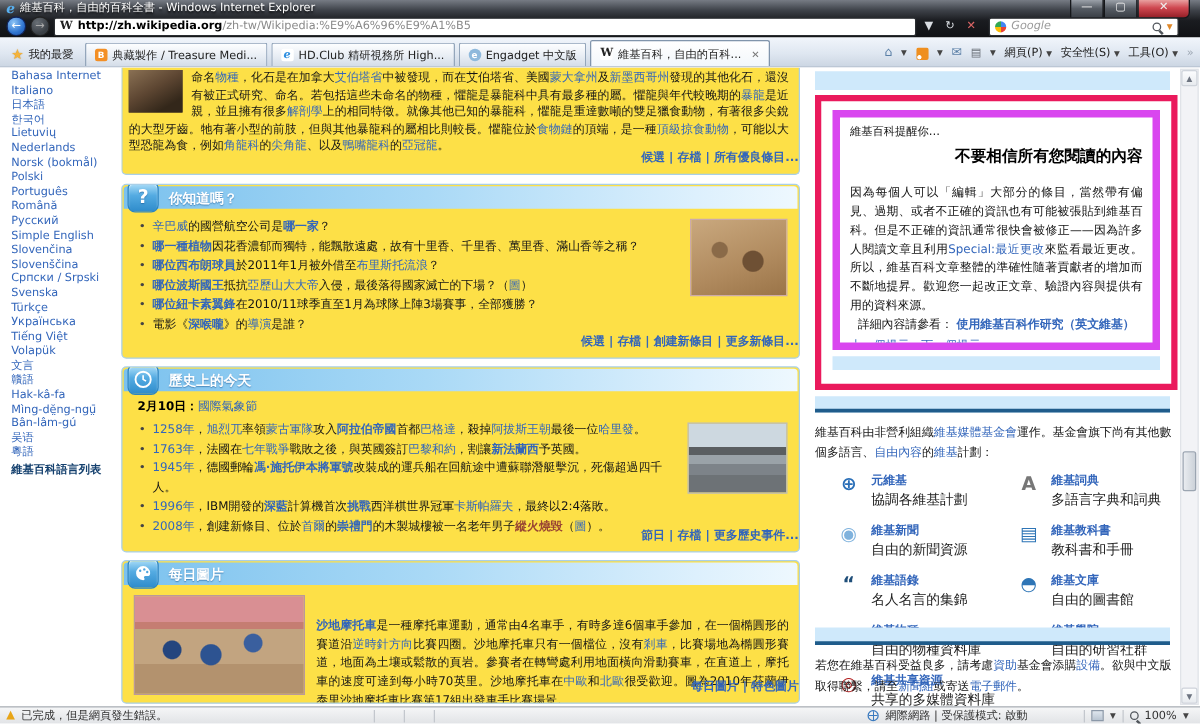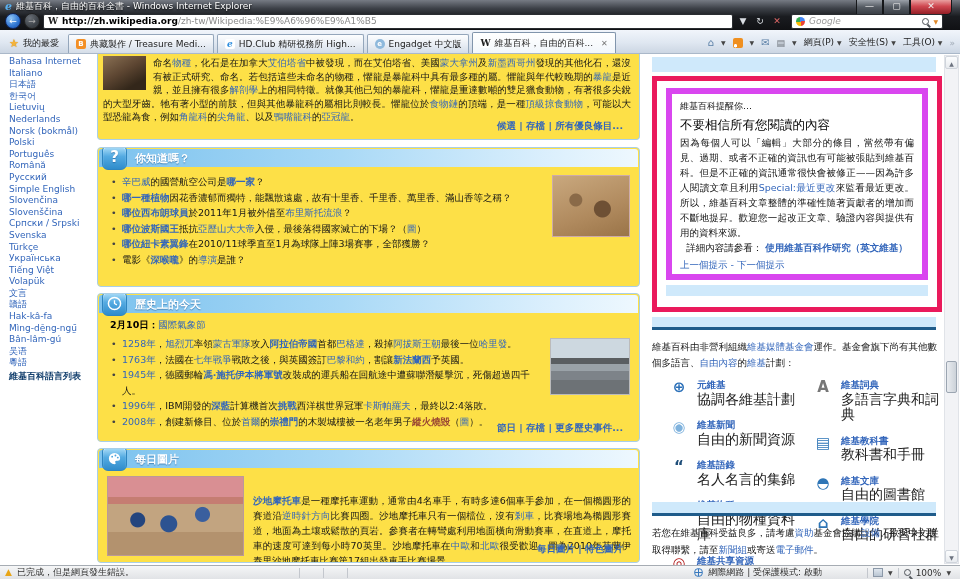--- a/index.html
+++ b/index.html
@@ -68,21 +68,21 @@
   .lang{display:block;color:#3366bb;font-size:9px;line-height:11.6px;cursor:pointer}
   .langfoot{display:block;color:#14406e;font-weight:bold;font-size:9px;line-height:12px;margin-top:1px}
 
   .box{position:absolute;left:97px;width:543px;background:#fde047;border:1px solid #a9cfe8;border-radius:4px;overflow:hidden}
   .hbar{position:relative;height:18px;margin:1px 1px 0 1px;border-radius:3px 3px 0 0;
     background:linear-gradient(90deg,#7cc2ee,#a9d9f6 45%,#ddf0fd 85%,#eef8fe);
     display:flex;align-items:center;padding-left:36px;color:#fff;font-weight:bold;font-size:11px;text-shadow:0 1px 1px rgba(20,80,140,.55)}
   .hicon{position:absolute;left:3px;top:-4px;width:25px;height:25px;border-radius:6px;
     background:linear-gradient(#b3e2fa,#54abe2 45%,#2f8ccb);border:1px solid #2e85c0;
     box-shadow:inset 0 1px 1px rgba(255,255,255,.8);color:#fff;font-weight:bold;font-size:15px;text-align:center;line-height:23px}
-  .boxfoot{position:absolute;right:16px;bottom:6px;font-size:9.5px;font-weight:bold;color:#3366bb}
+  .boxfoot{position:absolute;right:0;bottom:6px;font-size:9.5px;font-weight:bold;color:#3366bb}
 
   .box-featured{top:0;height:86px;border-top:none;border-radius:0 0 4px 4px}
   .fa-wrap{padding:2px 8px 0 5px;font-size:9.5px;line-height:13.5px;color:#151515;text-align:justify}
   .fa-img{float:left;width:43px;height:34px;margin:0 7px 2px 0;
     background:linear-gradient(150deg,#8a7154,#5d4632 45%,#33271a 80%),#3a2c1e}
 
   .box-dyk{top:93px;height:140px}
   .blist{list-style:none;padding:7px 100px 0 24px}
   .blist li{position:relative;font-size:9.5px;line-height:15.5px;color:#151515}
   .blist li::before{content:"•";position:absolute;left:-11px;color:#444}
@@ -102,38 +102,38 @@
                radial-gradient(circle at 70% 48%,#3a5f9e 7px,rgba(0,0,0,0) 8px),
                linear-gradient(#d98f93 0 26%,#c57d72 26% 34%,#c2a480 34% 70%,#b3926e 70%)}
   .potd-text{margin:25px 8px 0 155px;font-size:9.5px;line-height:15px;color:#151515;text-align:justify}
 
   
   :root{--hl:#ea1a5c}
   .rc-strip-top{position:absolute;left:652px;top:3px;width:284px;height:15px;background:#cfe9fb}
   .tipbox{position:absolute;left:652px;top:22px;width:290px;height:236px;border:5px solid var(--hl);background:#fff;padding:7px 9px}
   .tip-inner{border:6px solid #d946ef;height:192px;padding:5px 8px;font-size:9.5px;line-height:14px;color:#111;overflow:hidden}
   .tip-header{font-size:9px}
-  .tip-title{text-align:left;font-weight:normal;font-size:12.5px;margin:5px 0 3px;color:#000}
+  .tip-title{text-align:right;font-weight:bold;font-size:12.5px;margin:5px 0 15px;color:#000}
   .tip-body{line-height:15px;text-align:justify}
   .tip-detail{text-align:center;margin-top:1px}
   .tip-nav1{margin-top:3px;color:#3366bb}
   .tip-nav2{color:#3366bb}
   .tip-strip{height:11px;background:#cfe9fb;margin-top:5px}
 
   .rc-sep{position:absolute;left:652px;width:284px;height:13px;background:#cfe9fb;border-bottom:3px solid #1f5c8b}
   .rc-sep.s1{top:263px}
   .rc-sep.s2{top:448px;height:14px}
 
   .sister{position:absolute;left:652px;top:285px;width:288px;font-size:9.5px;line-height:15.5px;color:#151515}
   .sgrid{display:flex;margin-top:7px}
   .scol{width:50%}
   .sitem{display:flex;gap:7px;margin:0 0 9px 16px;align-items:flex-start}
   .picon{width:22px;height:22px;flex:0 0 22px;font-size:15px;line-height:20px;text-align:center;font-weight:bold}
   .sname{font-weight:bold;color:#3366bb;font-size:9.5px;line-height:11px}
-  .sdesc{color:#222;font-size:14px;line-height:11px;margin-top:16px}
+  .sdesc{color:#222;font-size:11px;line-height:11px;margin-top:16px}
 
   .donation{position:absolute;left:652px;top:471px;width:288px;font-size:9.5px;line-height:16.5px;color:#151515}
 
   
   .vscroll{position:absolute;right:1px;top:1px;width:15px;bottom:1px;background:#f2f3f6;border:1px solid #e0e3e8}
   .sarr{position:absolute;left:0;width:13px;height:13px;text-align:center;font-size:6px;color:#6d7480;line-height:13px;background:linear-gradient(#fcfdfe,#e8ebef);border:1px solid #cfd4db;border-radius:2px}
   .sarr.up{top:0}
   .sarr.dn{bottom:0}
   .sthumb{position:absolute;left:1px;top:305px;width:11px;height:32px;background:linear-gradient(90deg,#e9ecf0,#ccd2d9);border:1px solid #9ba5b1;border-radius:2px}
 
@@ -268,20 +268,21 @@
       </div>
       <ul class="blist">
           <li><span><span class="rs-l">辛巴威</span><span>的國營航空公司是</span><span class="rs-b">哪一家</span><span>？</span></span></li>
           <li><span><span class="rs-b">哪一種植物</span><span>因花香濃郁而獨特，能飄散遠處，故有十里香、千里香、萬里香、滿山香等之稱？</span></span></li>
           <li><span><span class="rs-b">哪位西布朗球員</span><span>於2011年1月被外借至</span><span class="rs-l">布里斯托流浪</span><span>？</span></span></li>
           <li><span><span class="rs-b">哪位波斯國王</span><span>抵抗</span><span class="rs-l">亞歷山大大帝</span><span>入侵，最後落得國家滅亡的下場？（</span><span class="rs-l">圖</span><span>）</span></span></li>
           <li><span><span class="rs-b">哪位紐卡素翼鋒</span><span>在2010/11球季直至1月為球隊上陣3場賽事，全部獲勝？</span></span></li>
           <li><span><span>電影《</span><span class="rs-b">深喉嚨</span><span>》的</span><span class="rs-l">導演</span><span>是誰？</span></span></li>
         </ul>
       <div class="dyk-img"></div>
+      <div class="boxfoot"><span class="flink">候選</span> | <span class="flink">存檔</span> | <span class="flink">創建新條目</span> | <span class="flink">更多新條目...</span></div>
     </div>
 
     <div class="box box-history">
       <div class="hbar">
         <span class="hicon">
           <svg width="15" height="15" viewBox="0 0 16 16" style="margin-top:4px">
               <circle cx="8" cy="8" r="6.5" fill="none" stroke="#fff" stroke-width="1.6"></circle>
               <path d="M8 4.5V8l2.5 1.5" fill="none" stroke="#fff" stroke-width="1.4"></path>
             </svg>
         </span>

